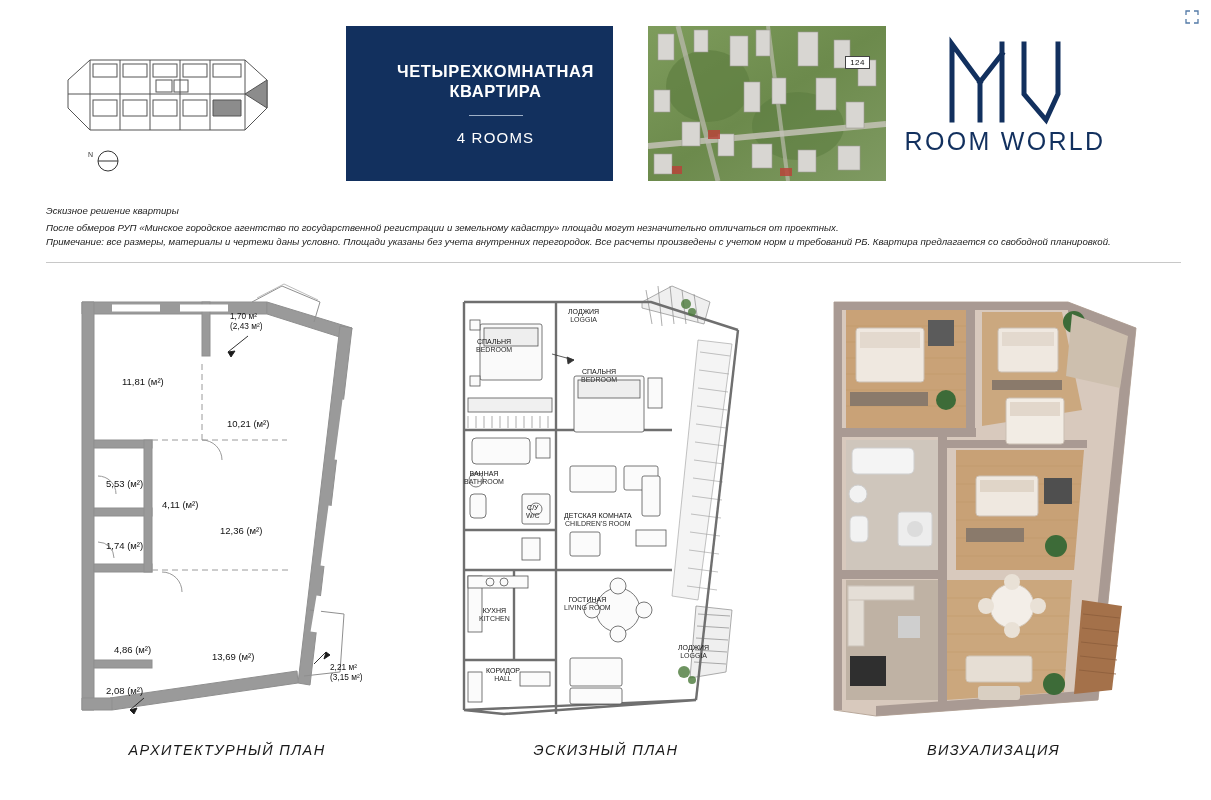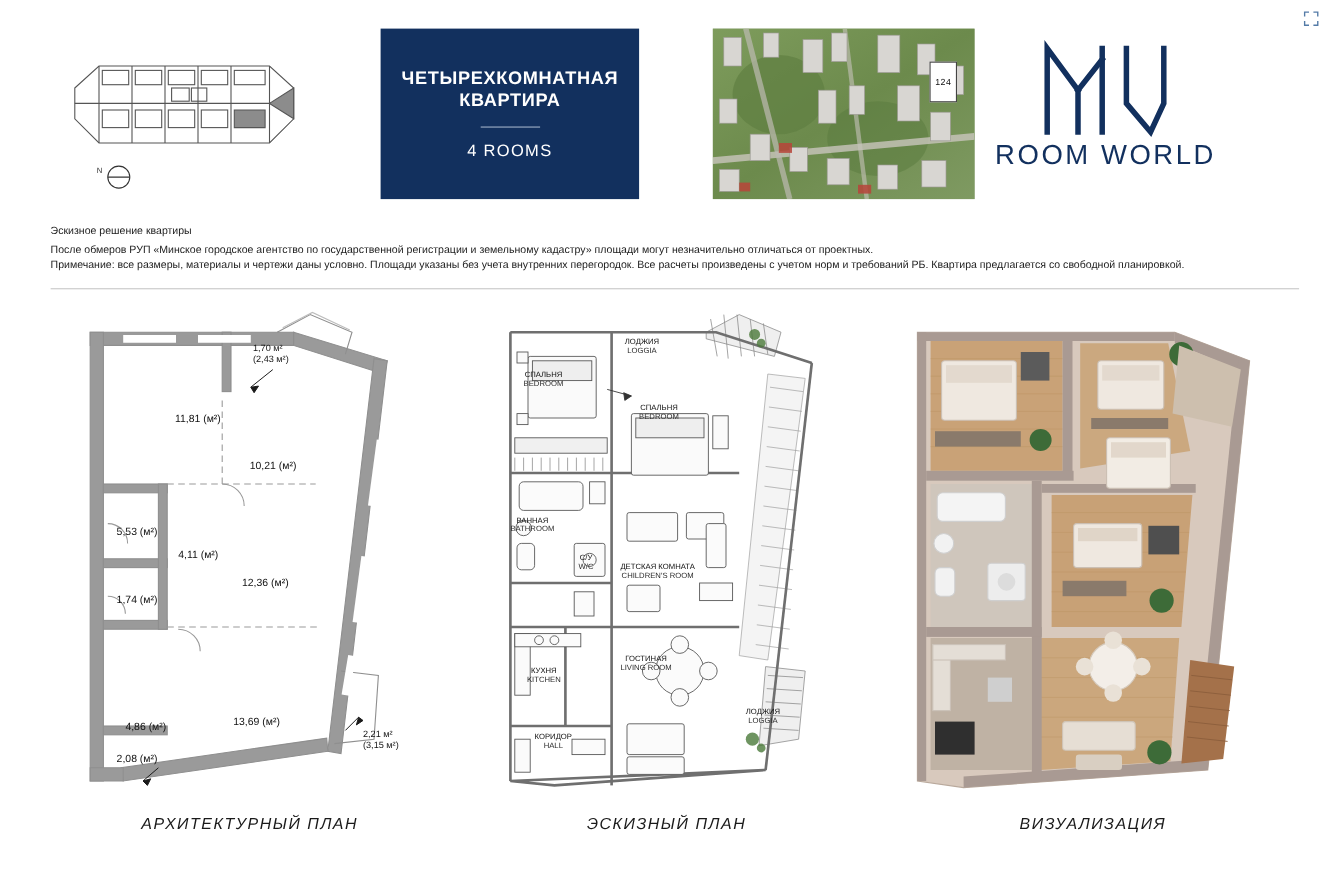--- a/index.html
+++ b/index.html
@@ -62,20 +62,21 @@
     top: 4px;
     width: 235px;
     height: 155px;
     background: #12305e;
     color: #ffffff;
     text-align: center;
     display: flex;
     flex-direction: column;
     align-items: center;
     justify-content: center;
+    padding-left: 32px;
   }
   .titleblock .t-ru {
     font-size: 16.5px;
     font-weight: bold;
     letter-spacing: .6px;
     line-height: 20px;
     text-transform: uppercase;
   }
   .titleblock .rule {
     width: 54px;
@@ -98,21 +99,21 @@
     overflow: hidden;
     background: #6d8a4e;
   }
   .aerial .tagbox {
     position: absolute;
     right: 16px;
     top: 30px;
     background: #ffffff;
     border: 1px solid #444;
     font-size: 8px;
-    padding: 13px 4px;
+    padding: 1px 4px;
     color: #111;
     letter-spacing: .5px;
   }
 
   
   .logo {
     position: absolute;
     right: 10px;
     top: 10px;
     width: 300px;
@@ -133,20 +134,21 @@
     color: #12305e;
   }
 
   
   .notes {
     position: absolute;
     left: 46px;
     top: 205px;
     width: 1135px;
     color: #1b1b1b;
+    font-style: italic;
   }
   .notes .n-title {
     font-size: 9.6px;
     margin-bottom: 5px;
   }
   .notes .n-line {
     font-size: 9.6px;
     line-height: 13.5px;
   }
   .divider {
@@ -402,27 +404,27 @@
         <g stroke="#1a1a1a" stroke-width=".9" fill="#1a1a1a">
           <path d="M196 56 L176 72"></path>
           <path d="M176 72 l7 -1 l-4 6 z"></path>
           <path d="M262 384 L274 372"></path>
           <path d="M274 372 l-2 7 l6 -4 z"></path>
           <path d="M92 418 L78 430"></path>
           <path d="M78 430 l7 -2 l-3 6 z"></path>
         </g>
       </svg>
 
-      <div class="area-label" style="left:70px;  top:96px;margin-left:37px;">11,81 (м²)</div>
+      <div class="area-label" style="left:70px;  top:96px;">11,81 (м²)</div>
       <div class="area-label" style="left:175px; top:138px;">10,21 (м²)</div>
       <div class="area-label" style="left:54px;  top:198px;">5,53 (м²)</div>
       <div class="area-label" style="left:110px; top:219px;">4,11 (м²)</div>
       <div class="area-label" style="left:168px; top:245px;">12,36 (м²)</div>
       <div class="area-label" style="left:54px;  top:260px;">1,74 (м²)</div>
-      <div class="area-label" style="left:62px;  top:364px;margin-top:12px;">4,86 (м²)</div>
+      <div class="area-label" style="left:62px;  top:364px;">4,86 (м²)</div>
       <div class="area-label" style="left:160px; top:371px;">13,69 (м²)</div>
       <div class="area-label" style="left:54px;  top:405px;">2,08 (м²)</div>
 
       <div class="area-label small" style="left:178px; top:31px;">
         <span>1,70 м²</span><br>
         <span>(2,43 м²)</span>
       </div>
       <div class="area-label small" style="left:278px; top:382px;">
         <span>2,21 м²</span><br>
         <span>(3,15 м²)</span>

